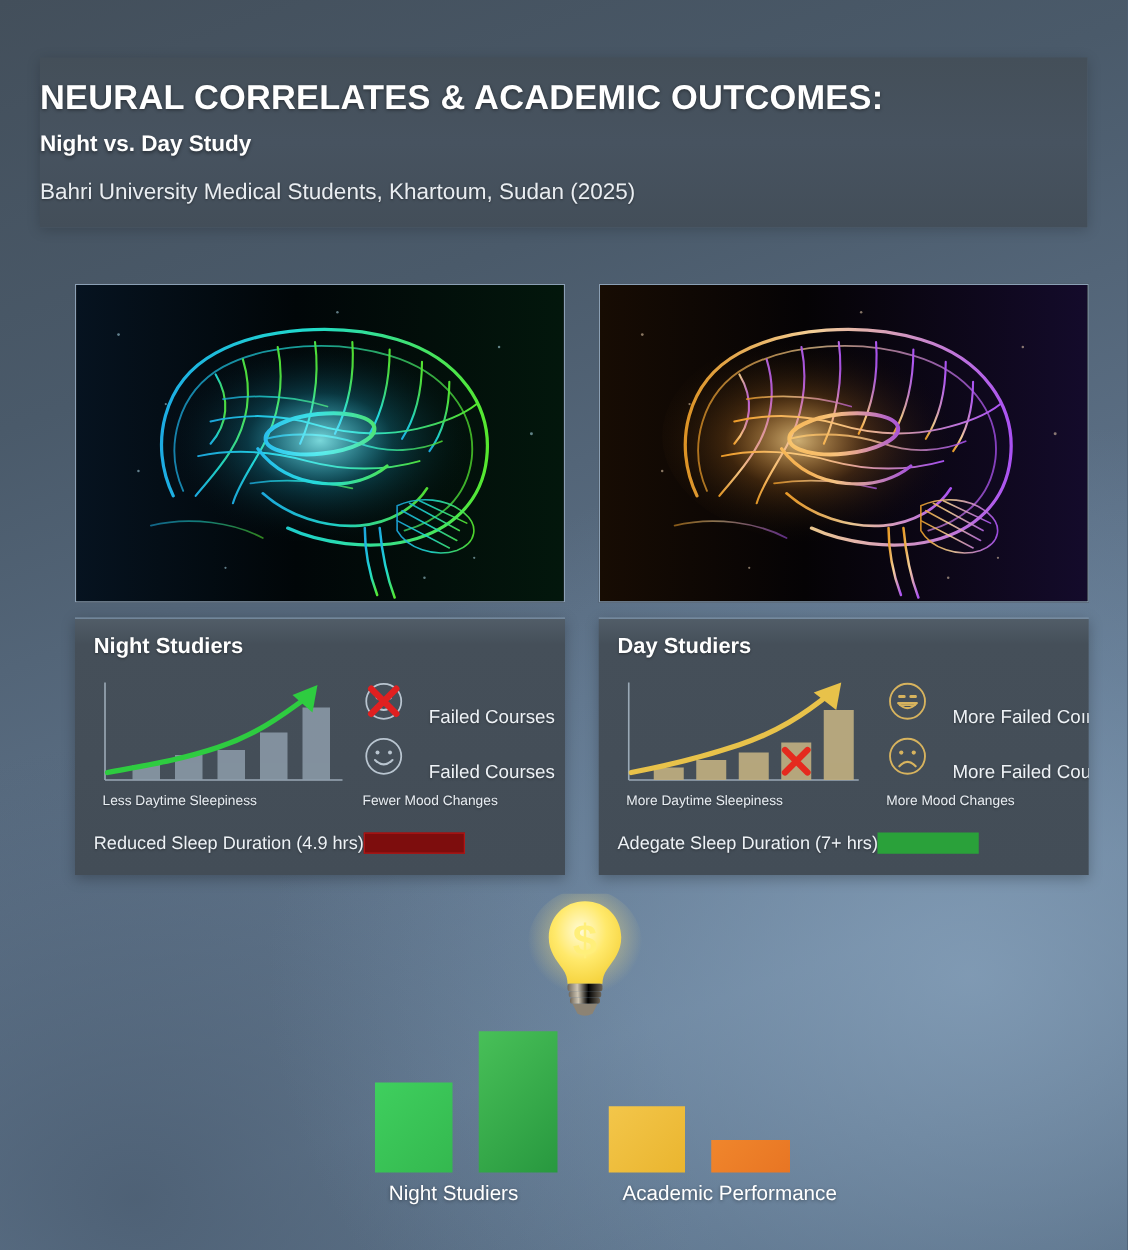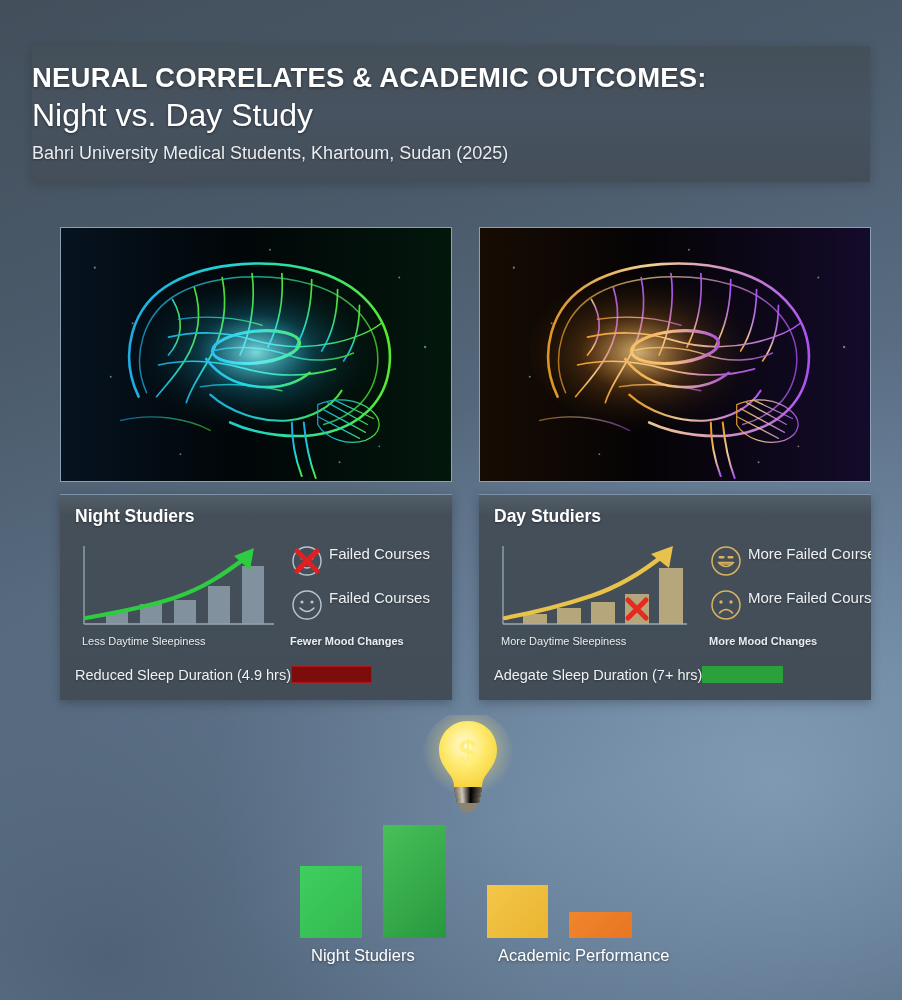--- a/index.html
+++ b/index.html
@@ -35,22 +35,22 @@
   }
   .title-line1 {
     font-size: 27.5px;
     font-weight: bold;
     color: #ffffff;
     letter-spacing: 0.2px;
     line-height: 36px;
     text-shadow: 0 1px 3px rgba(0,0,0,0.45);
   }
   .title-line2 {
-    font-size: 32px;
-    font-weight: normal;
+    font-size: 18px;
+    font-weight: bold;
     color: #ffffff;
     line-height: 38px;
     text-shadow: 0 1px 3px rgba(0,0,0,0.45);
   }
   .subtitle {
     font-size: 18px;
     color: #e9edf1;
     margin-top: 9px;
     text-shadow: 0 1px 2px rgba(0,0,0,0.4);
   }
@@ -96,27 +96,27 @@
   .mini-chart svg { display: block; }
 
   .chart-caption {
     position: absolute;
     top: 140px;
     font-size: 11px;
     color: #e8edf2;
     text-shadow: 0 1px 2px rgba(0,0,0,0.35);
   }
   .caption-chart { left: 22px; }
-  .caption-mood  { left: 230px; font-weight: bold; }
+  .caption-mood  { left: 230px; }
 
   .icon-row {
     position: absolute;
     display: flex;
-    align-items: flex-start;
-    gap: 6px;
+    align-items: flex-end;
+    gap: 20px;
   }
   .icon-row .ic-label {
     font-size: 15px;
     color: #eef2f6;
     white-space: nowrap;
     text-shadow: 0 1px 2px rgba(0,0,0,0.35);
   }
   .icon-row-1 { left: 231px; top: 50px; }
   .icon-row-2 { left: 231px; top: 94px; }
 

